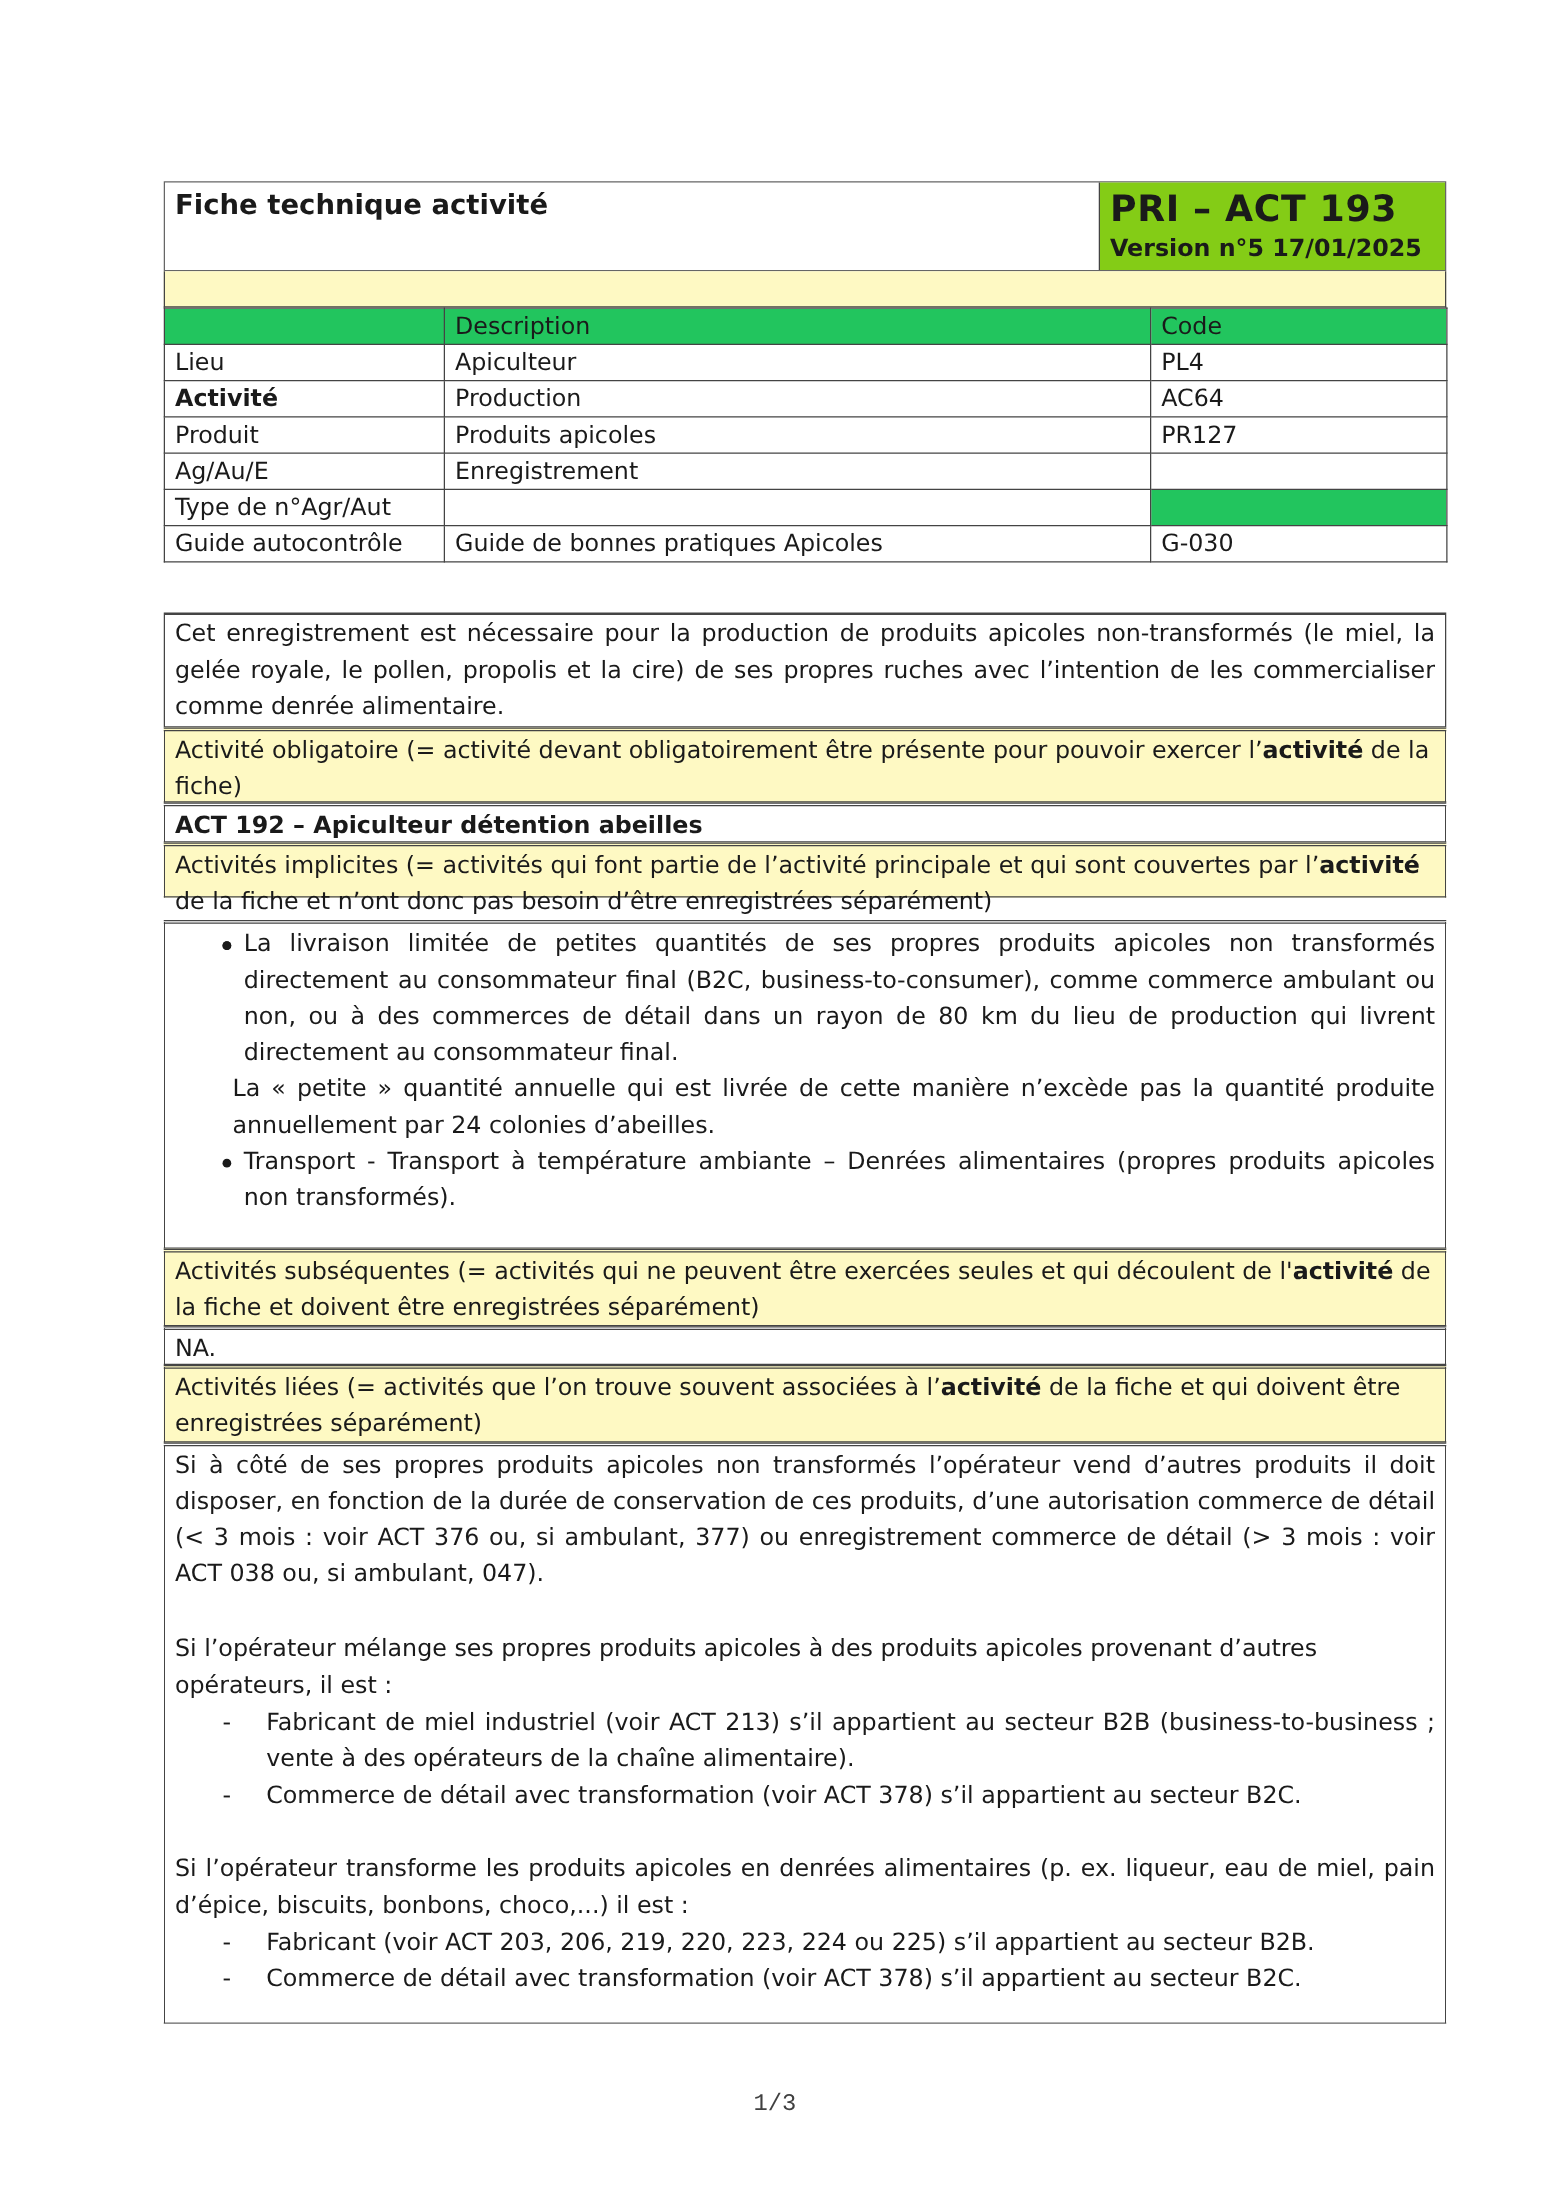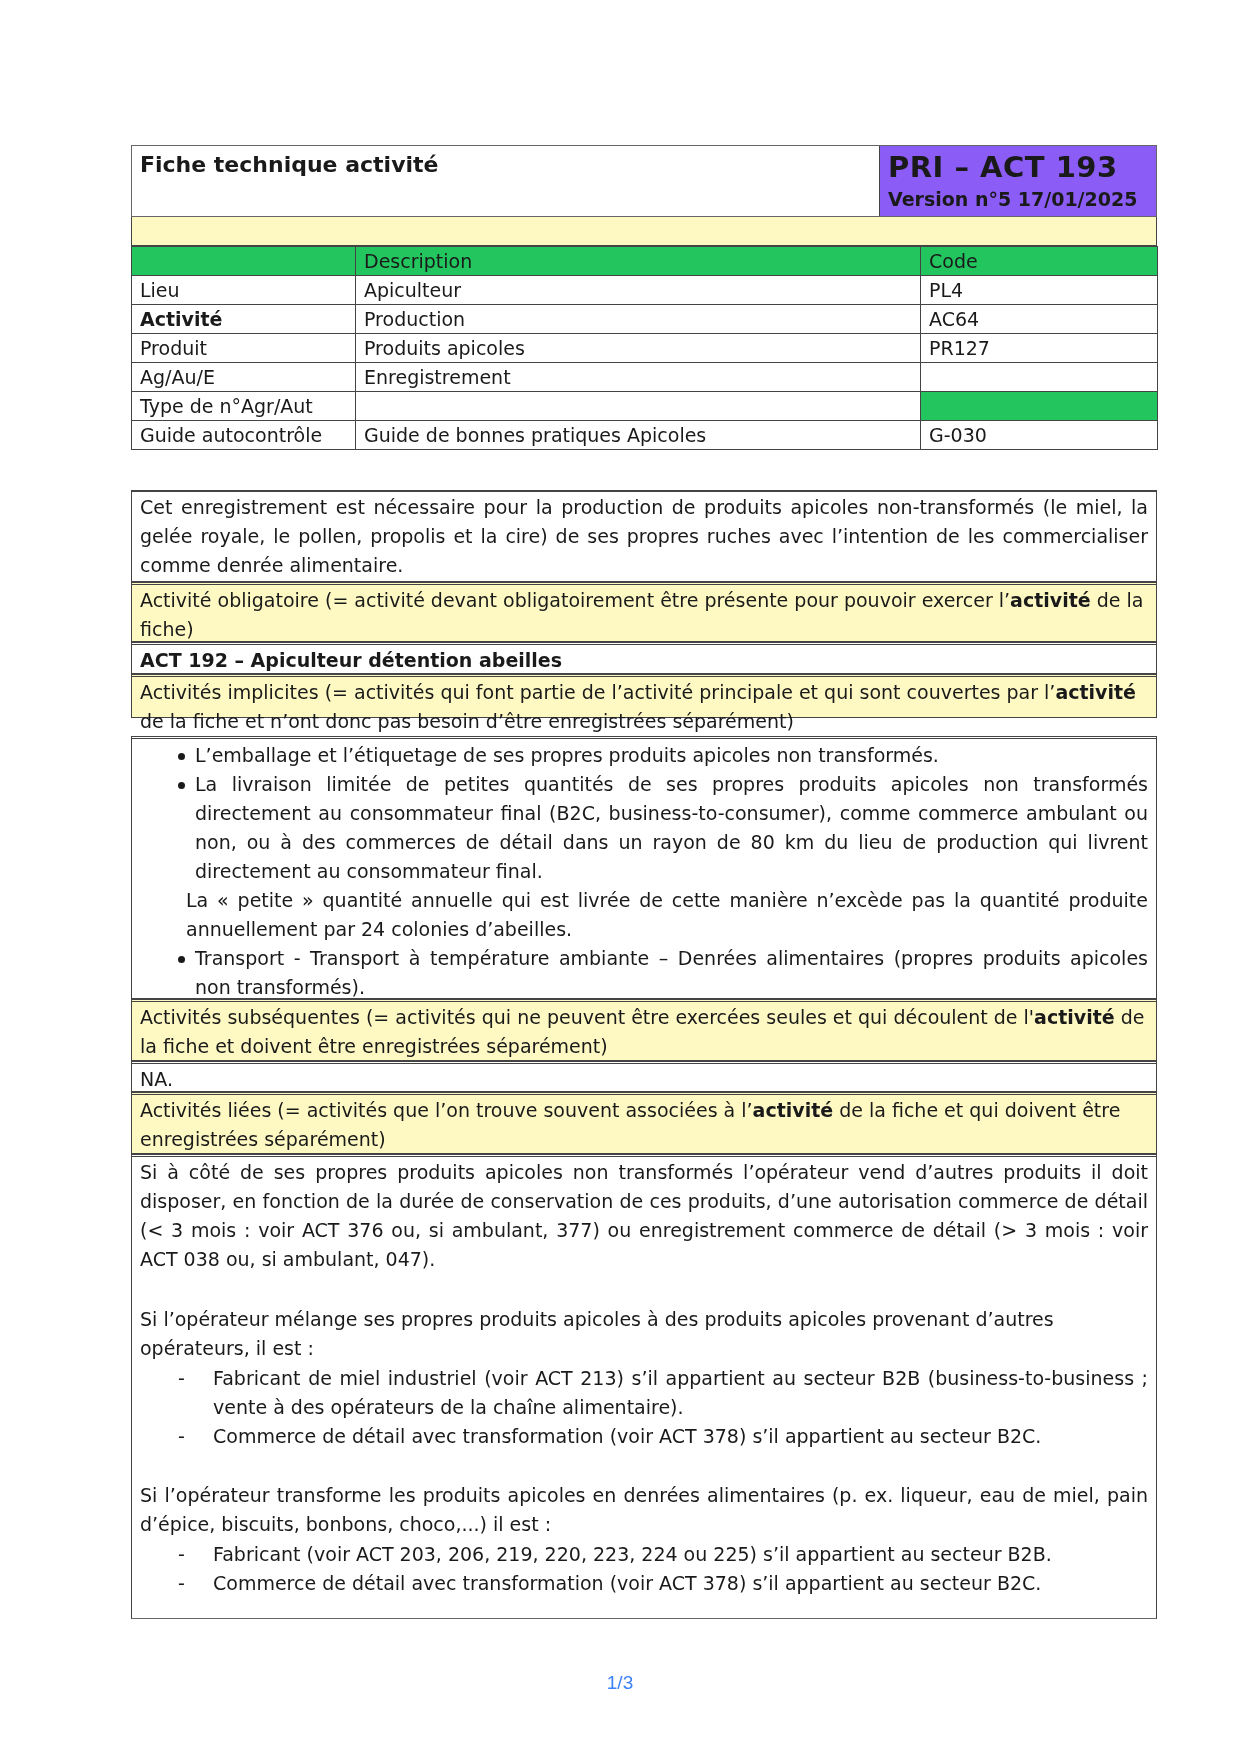--- a/index.html
+++ b/index.html
@@ -10,21 +10,21 @@
   .sheet { position: absolute; left: 131px; top: 145px; width: 1026px; }
   .bx { position: absolute; left: 0; width: 1026px; box-sizing: border-box;
         border: 1px solid #444; }
   .gray { background: #fef9c3; }
 
   
   .hdr { top: 0; height: 72px; border-color: #666; }
   .hdr-left { position: absolute; left: 0; top: 0; width: 748px; height: 70px;
               border-right: 1px solid #444; box-sizing: border-box; }
   .hdr-title { position: absolute; left: 8px; top: 6px; font-size: 22px; font-weight: bold; }
-  .hdr-right { position: absolute; left: 748px; top: 0; right: 0; height: 70px; background: #8b5cf6; }
+  .hdr-right { position: absolute; left: 748px; top: 0; right: 0; height: 70px; background: #84cc16; }
   .hdr-code { position: absolute; left: 8px; top: 4px; font-size: 29px; font-weight: bold; letter-spacing: 0.5px; }
   .hdr-version { position: absolute; left: 8px; top: 42px; font-size: 19px; font-weight: bold; }
 
   .blank-row { top: 72px; height: 29px; border-top: none; }
 
   
   .info { position: absolute; left: 0; top: 101px; width: 1026px; border-collapse: collapse;
           font-size: 19px; table-layout: fixed; }
   .info td { border: 1px solid #444; height: 28px; padding: 0 8px; line-height: 28px;
              white-space: nowrap; overflow: hidden; }
@@ -52,21 +52,21 @@
   ul.bul li { position: relative; padding-left: 63px; padding-right: 8px; text-align: justify; }
   ul.bul li .dot { position: absolute; left: 46px; top: 12px; width: 7px; height: 7px; border-radius: 50%; background: #1a1a1a; }
   ul.bul li.note { padding-left: 54px; }
 
   ul.dash { margin: 0; padding: 0; list-style: none; font-size: 19px; line-height: 29px; }
   ul.dash li { position: relative; padding-left: 81px; padding-right: 8px; text-align: justify; }
   ul.dash li .d { position: absolute; left: 46px; top: 0; }
   .gap { height: 29px; }
 
   .pageno { position: absolute; left: 0; width: 1240px; top: 1672px; text-align: center;
-            font-family: Liberation Sans, sans-serif; font-size: 19px; color: #3b82f6; }
+            font-family: Liberation Mono, monospace; font-size: 19px; color: #404040; }
 </style>
 </head>
 <body>
 
 <div class="page">
   <div class="sheet">
 
     <div class="bx hdr">
       <div class="hdr-left">
         <div class="hdr-title">Fiche technique activité</div>
@@ -135,21 +135,21 @@
     <div class="bx row-act192">
       <div class="txt">ACT 192 – Apiculteur détention abeilles</div>
     </div>
 
     <div class="bx gray row-impl">
       <div class="txt" style="text-align:left"><span>Activités implicites (= activités qui font partie de l’activité principale et qui sont couvertes par l’</span><b>activité</b><span> de la fiche et n’ont donc pas besoin d’être enregistrées séparément)</span></div>
     </div>
 
     <div class="bx row-bullets">
       <ul class="bul" style="padding-top:2px">
-        <li><span class="dot"></span><span>L’emballage et l’étiquetage de ses propres produits apicoles non transformés.</span></li>
+        <li><span class="dot"></span></li>
         <li><span class="dot"></span><span>La livraison limitée de petites quantités de ses propres produits apicoles non transformés directement au consommateur final (B2C, business-to-consumer), comme commerce ambulant ou non, ou à des commerces de détail dans un rayon de 80 km du lieu de production qui livrent directement au consommateur final.</span></li>
         <li class="note"><span>La « petite » quantité annuelle qui est livrée de cette manière n’excède pas la quantité produite annuellement par 24 colonies d’abeilles.</span></li>
         <li><span class="dot"></span><span>Transport - Transport à température ambiante – Denrées alimentaires (propres produits apicoles non transformés).</span></li>
       </ul>
     </div>
 
     <div class="bx gray row-subseq">
       <div class="txt" style="text-align:left"><span>Activités subséquentes (= activités qui ne peuvent être exercées seules et qui découlent de l'</span><b>activité</b><span> de la fiche et doivent être enregistrées séparément)</span></div>
     </div>
 

